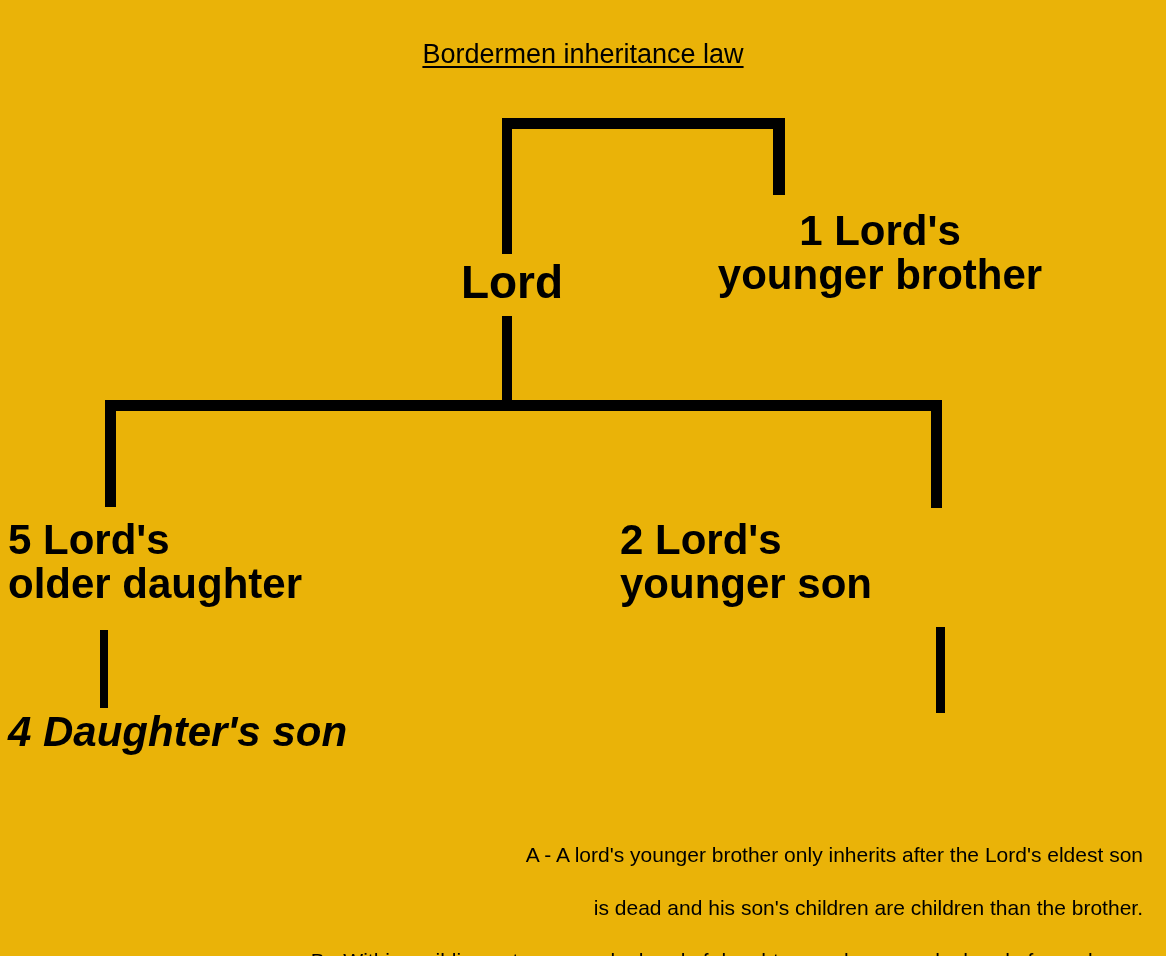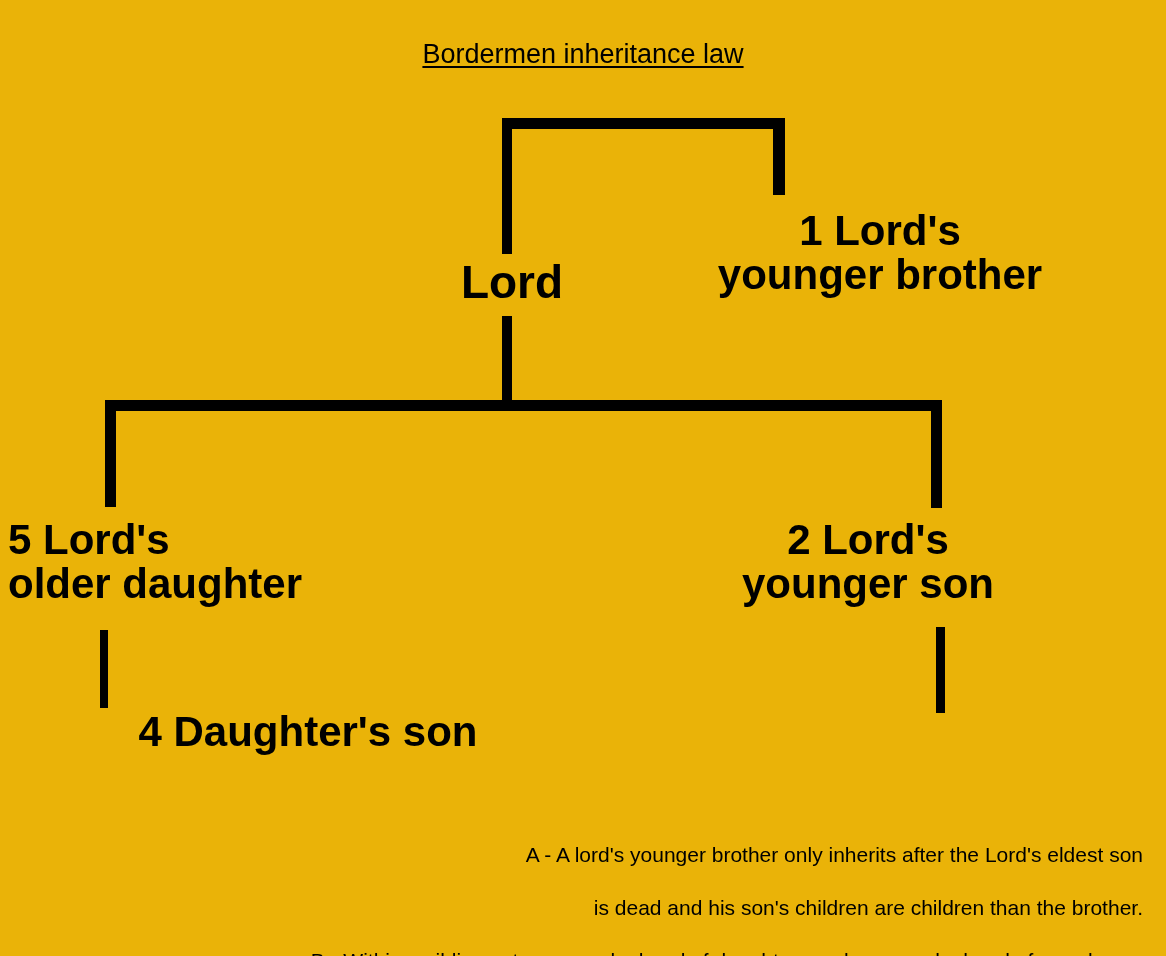--- a/index.html
+++ b/index.html
@@ -65,32 +65,33 @@
     text-align: center;
   }
   .node-older-daughter {
     left: 8px;
     top: 518px;
     width: 560px;
     font-size: 42px;
     text-align: left;
   }
   .node-younger-son {
-    left: 600px;
+    left: 620px;
     top: 518px;
     width: 536px;
     font-size: 42px;
-    text-align: center;
+    text-align: left;
   }
   .node-daughters-son {
     left: 8px;
     top: 710px;
     width: 600px;
     font-size: 42px;
-    text-align: center;
+    text-align: left;
+    font-style: italic;
   }
   .node-sons-eldest-son {
     left: 620px;
     top: 713px;
     width: 516px;
     font-size: 42px;
     text-align: right;
   }
 
   

